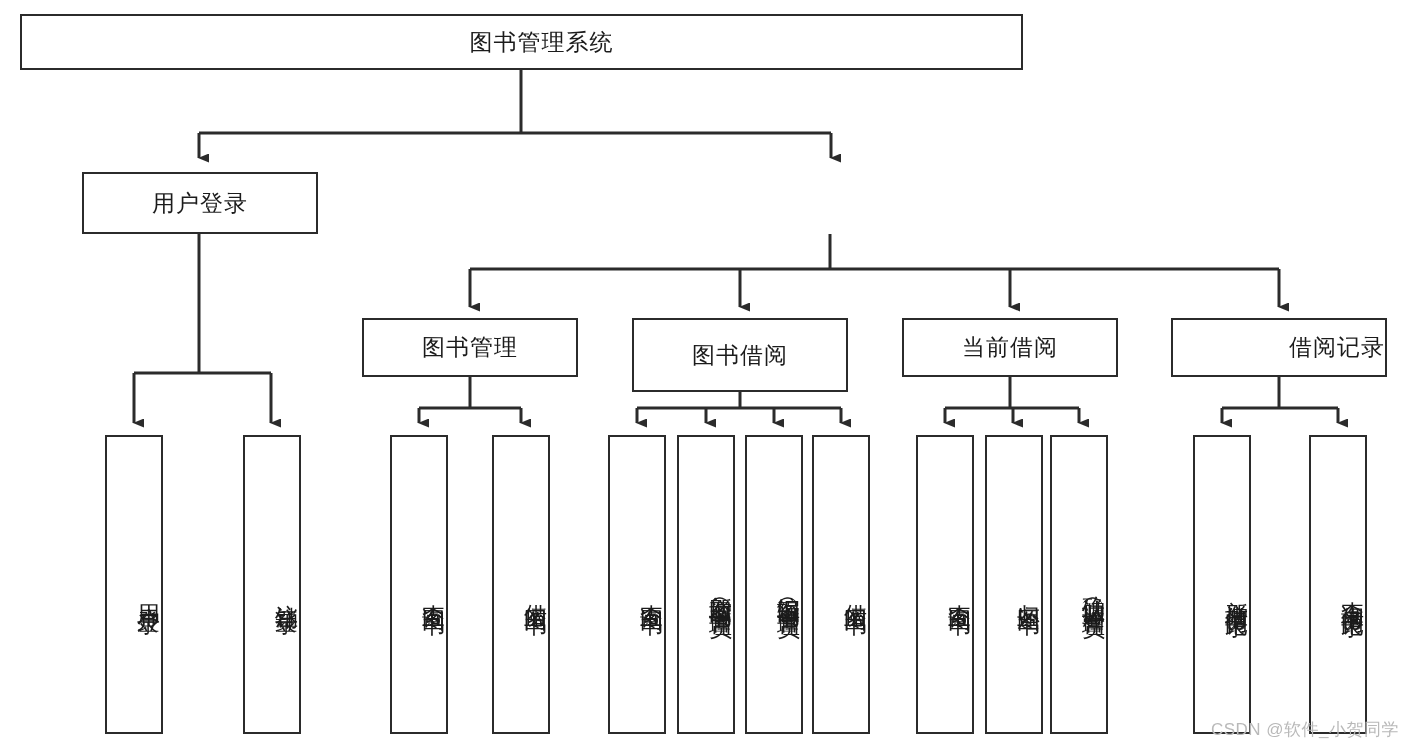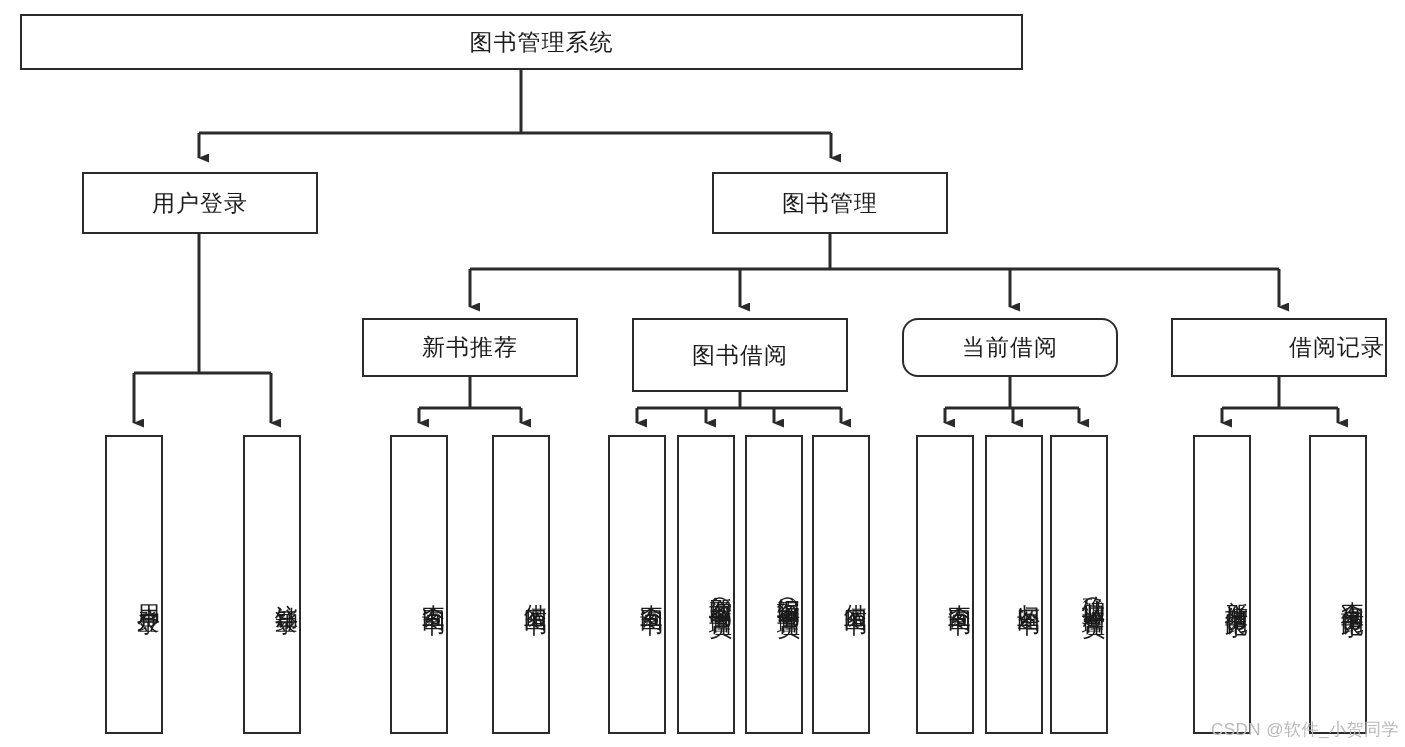--- a/index.html
+++ b/index.html
@@ -125,31 +125,28 @@
     </g>
   </svg>
 
   <div class="node horiz root" style="left:20px; top:14px; width:1003px; height:56px;">
     <span>图书管理系统</span>
   </div>
 
   <div class="node horiz" style="left:82px; top:172px; width:236px; height:62px;">
     <span>用户登录</span>
   </div>
-  <div class="node horiz" style="left:712px; top:172px; width:236px; height:62px;">
-    <span>图书管理</span>
-  </div>
 
   <div class="node horiz" style="left:362px; top:318px; width:216px; height:59px;">
-    <span>新书推荐</span>
+    <span>图书管理</span>
   </div>
   <div class="node horiz" style="left:632px; top:318px; width:216px; height:74px;">
     <span>图书借阅</span>
   </div>
-  <div class="node horiz" style="left:902px; top:318px; width:216px; height:59px;border-radius:16px;">
+  <div class="node horiz" style="left:902px; top:318px; width:216px; height:59px;">
     <span>当前借阅</span>
   </div>
   <div class="node horiz" style="left:1171px; top:318px; width:216px; height:59px;justify-content:flex-end;">
     <span>借阅记录</span>
   </div>
 
   <div class="node vert" style="left:105px; top:435px; width:58px; height:299px;">
     <span class="vtext">用户登录</span>
   </div>
   <div class="node vert" style="left:243px; top:435px; width:58px; height:299px;">

